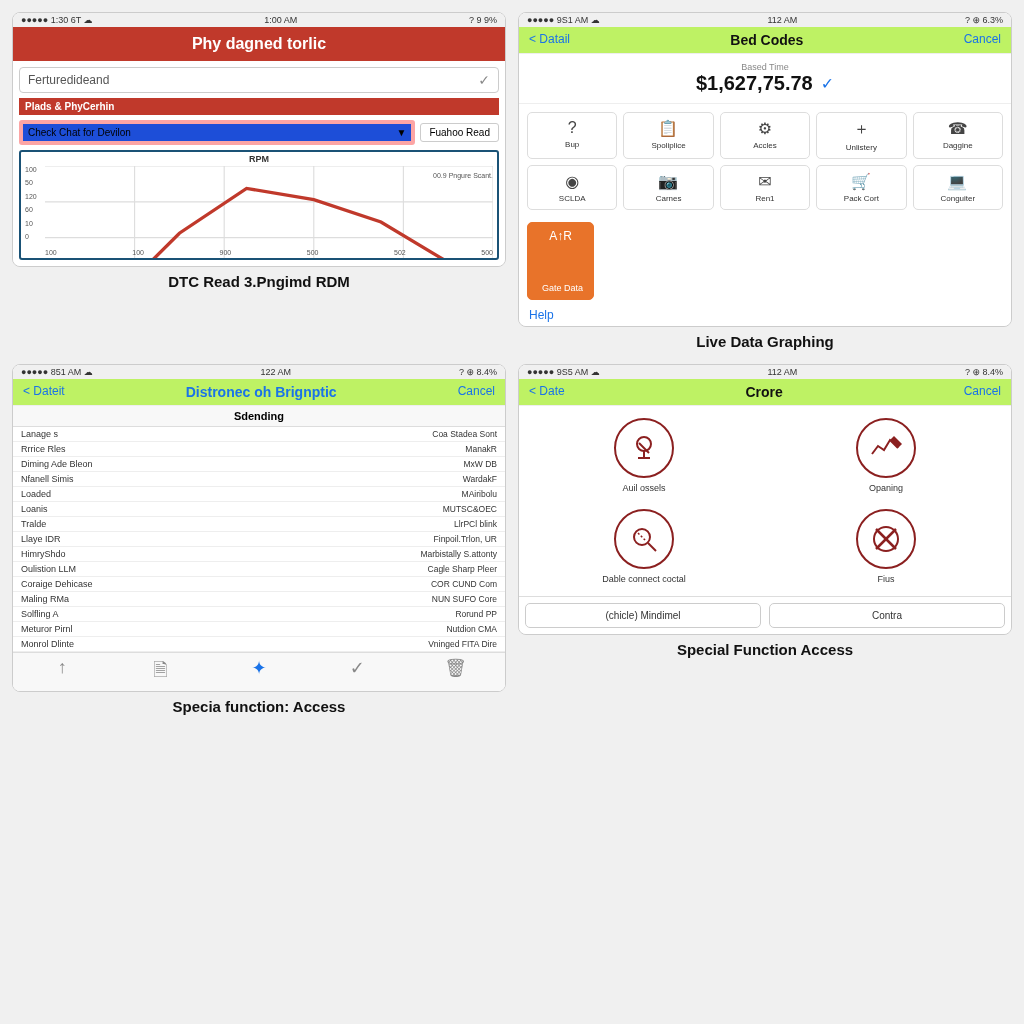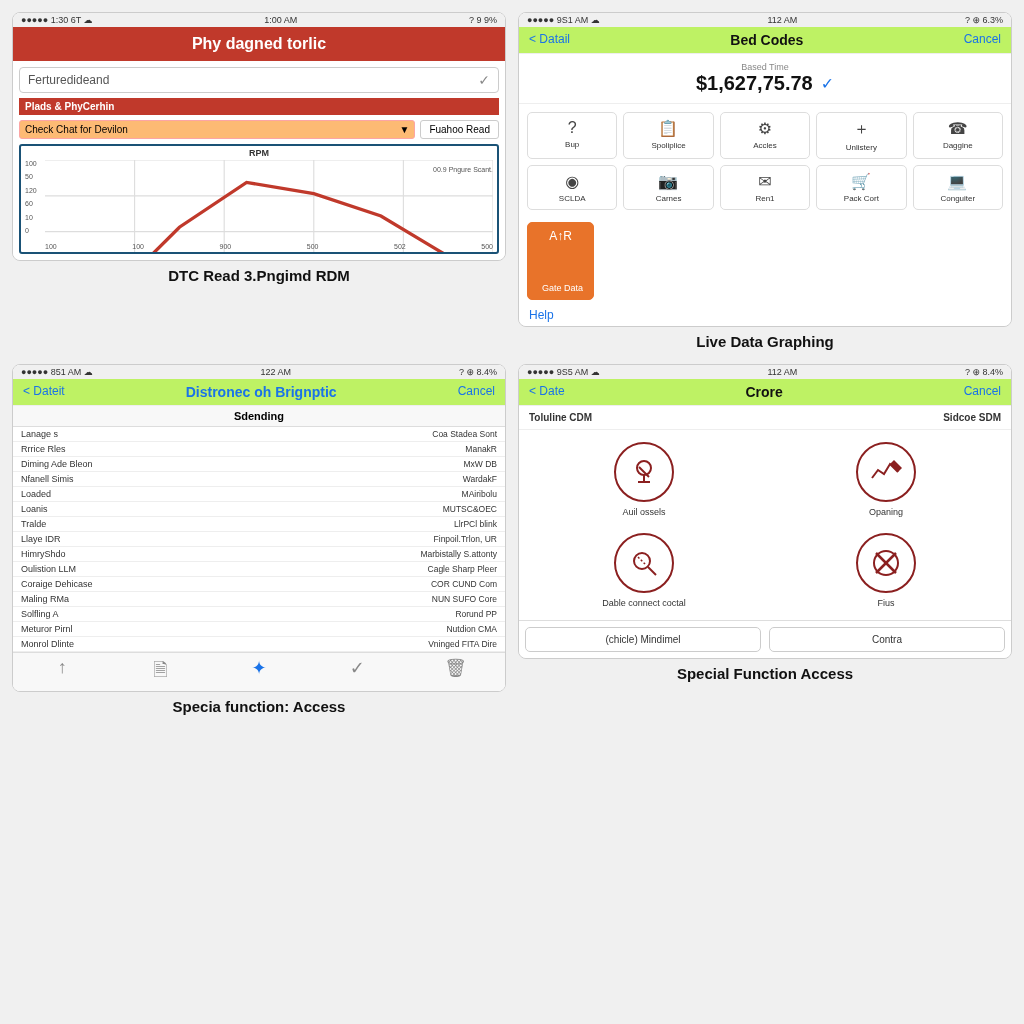--- a/index.html
+++ b/index.html
@@ -92,25 +92,25 @@
       font-size: 10px;
       font-weight: bold;
       padding: 3px 6px;
     }
     .q1-dropdown-row {
       display: flex;
       gap: 5px;
       align-items: center;
     }
     .q1-dropdown {
-      border: 1px solid #fca5a5;
+      border: 4px solid #fca5a5;
       border-radius: 3px;
       font-size: 10px;
       padding: 3px 5px;
-      background: #fdba74;
+      background: #1d4ed8;
       flex: 1;
       display: flex;
       justify-content: space-between;
     }
     .q1-btn {
       border: 1px solid #ccc;
       border-radius: 3px;
       font-size: 10px;
       padding: 3px 8px;
       background: white;
@@ -594,25 +594,20 @@
       <div class="status-bar">
         <span>●●●●● 9S5 AM ☁</span>
         <span>112 AM</span>
         <span>? ⊕ 8.4%</span>
       </div>
       <div class="nav-bar">
         <span class="nav-back">&lt; Date</span>
         <span class="nav-title">Crore</span>
         <span class="nav-action">Cancel</span>
       </div>
-      <div class="func-header">
-        <span>Toluline CDM</span>
-        <span style="flex:1;"></span>
-        <span>Sidcoe SDM</span>
-      </div>
       <div class="func-grid">
         <div class="func-item">
           <div class="func-icon">
             <svg width="32" height="32" viewBox="0 0 32 32">
               <circle cx="16" cy="12" r="7" fill="none" stroke="#8B2020" stroke-width="2"></circle>
               <line x1="10" y1="26" x2="22" y2="26" stroke="#8B2020" stroke-width="2"></line>
               <line x1="16" y1="19" x2="16" y2="26" stroke="#8B2020" stroke-width="2"></line>
               <line x1="11" y1="11" x2="21" y2="21" stroke="#8B2020" stroke-width="2"></line>
             </svg>
           </div>

